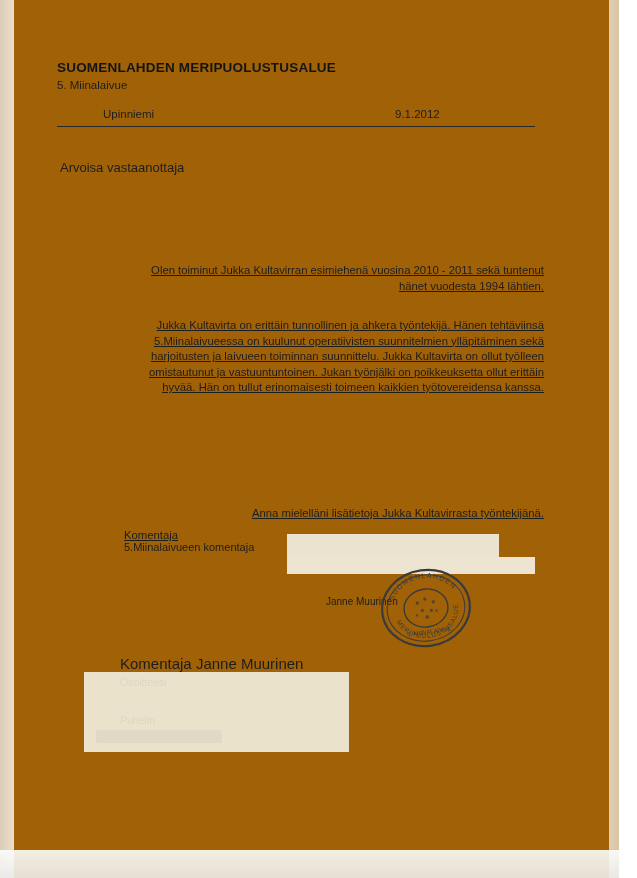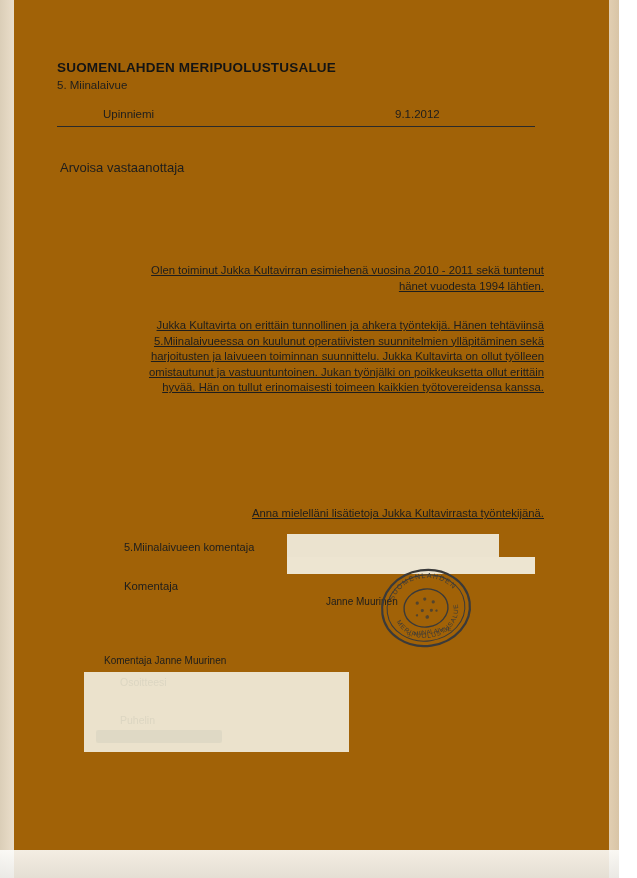--- a/index.html
+++ b/index.html
@@ -120,38 +120,39 @@
     position: absolute;
     left: 124px;
     top: 541px;
     font-size: 11px;
     color: #1d1d1d;
     white-space: nowrap;
   }
   .sign-line2 {
     position: absolute;
     left: 124px;
-    top: 580px;
+    top: 529px;
     font-size: 11.3px;
     color: #1d1d1d;
     white-space: nowrap;
+    text-decoration: underline;
   }
   .sign-name {
     position: absolute;
     left: 326px;
     top: 596px;
     font-size: 10px;
     color: #1d1d1d;
     white-space: nowrap;
   }
   .footer-name {
     position: absolute;
-    left: 104px;
+    left: 120px;
     top: 655px;
-    font-size: 10px;
+    font-size: 15px;
     color: #1d1d1d;
     white-space: nowrap;
   }
 
   
   .redaction {
     position: absolute;
     background: #efeada;
     opacity: .95;
   }

